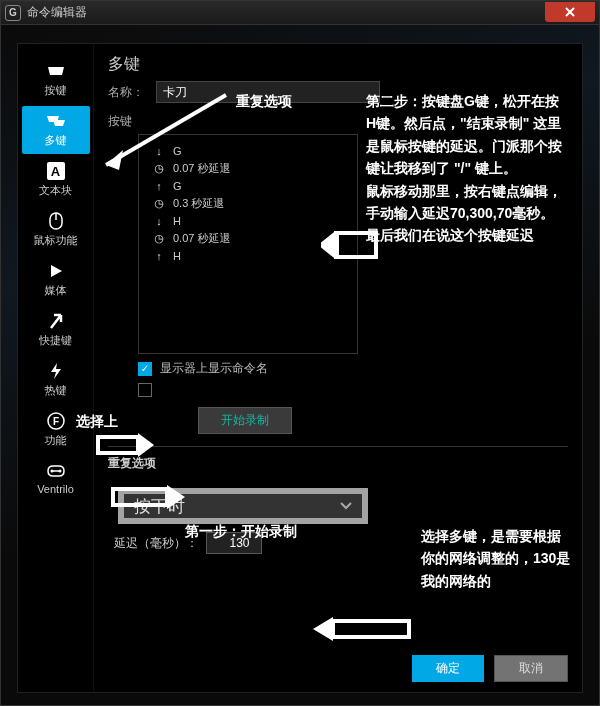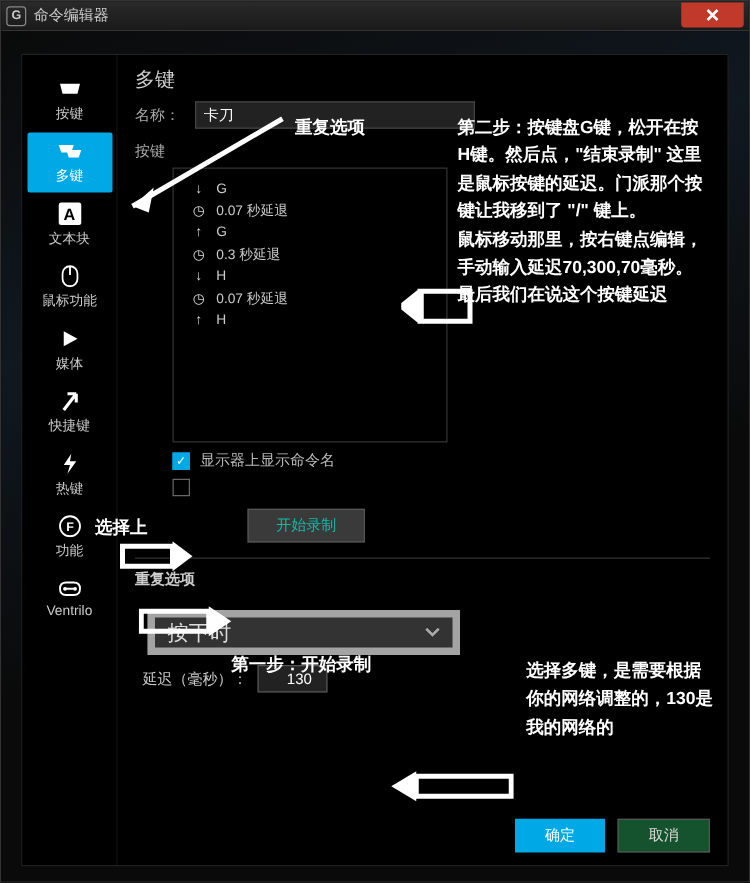--- a/index.html
+++ b/index.html
@@ -27,21 +27,21 @@
 .chk { width: 14px; height: 14px; border: 1px solid #666; display: flex; align-items: center; justify-content: center; font-size: 10px; }
 .chk.checked { background: #00a8e6; color: #fff; border-color: #00a8e6; }
 .rec-btn { background: #3a3a3a; color: #14b8a6; border: 1px solid #555; font-size: 12px; padding: 4px 22px; margin: 8px 0 6px 90px; cursor: pointer; }
 .sep { border-top: 1px solid #333; margin: 6px 0 8px 0; }
 .repeat-title { color: #ccc; font-size: 12px; font-weight: bold; margin-bottom: 16px; }
 .select { width: 250px; height: 36px; background: #333; border: 6px solid #a3a3a3; color: #ddd; font-size: 17px; display: flex; align-items: center; justify-content: space-between; padding: 0 10px; margin-left: 10px; margin-bottom: 8px; }
 .delay-row { display: flex; align-items: center; gap: 8px; color: #ccc; font-size: 12px; margin-left: 6px; }
 .delay-input { width: 56px; height: 22px; background: #222; border: 1px solid #555; color: #fff; font-size: 12px; text-align: center; padding-left: 11px; }
 .footer { position: absolute; bottom: 10px; right: 14px; display: flex; gap: 10px; padding-left: 10px; }
 .ok-btn { background: #00a8e6; color: #fff; border: none; font-size: 12px; padding: 5px 24px; cursor: pointer; }
-.cancel-btn { background: #14532d; color: #ddd; border: 1px solid #555; font-size: 12px; padding: 4px 24px; cursor: pointer; }
+.cancel-btn { background: #737373; color: #ddd; border: 1px solid #555; font-size: 12px; padding: 4px 24px; cursor: pointer; }
 .anno { position: absolute; color: #fff; font-size: 14px; font-weight: bold; line-height: 1.6; pointer-events: none; }
 .arrow-white { position: absolute; pointer-events: none; }
 </style>
 </head>
 <body>
 
 <div class="window">
   <div class="titlebar">
     <div class="logo">G</div>
     <div class="title">命令编辑器</div>

